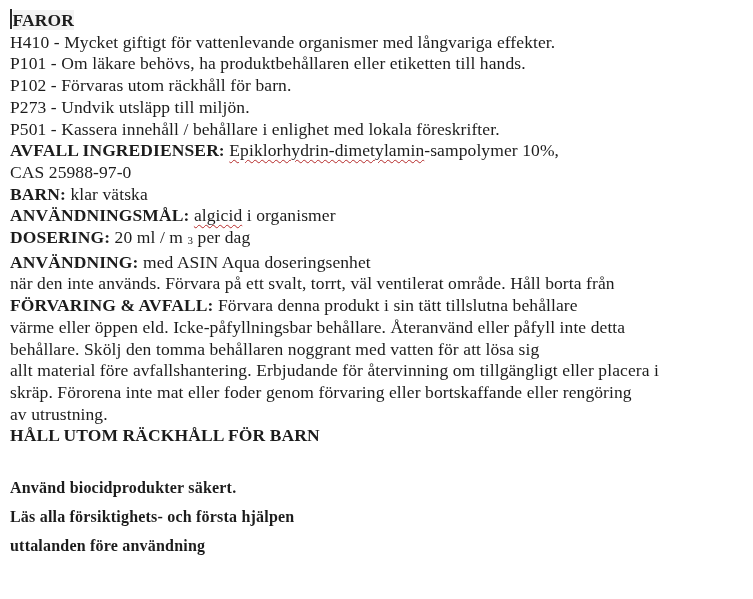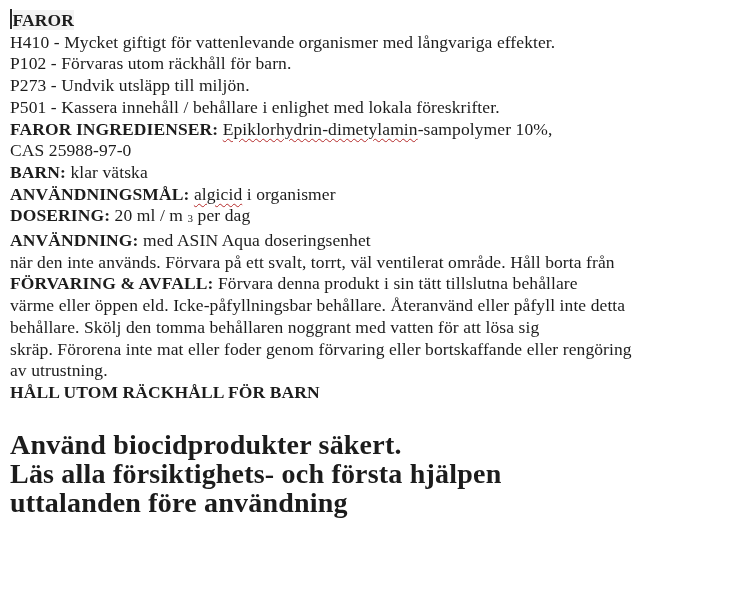--- a/index.html
+++ b/index.html
@@ -17,21 +17,21 @@
   .doc {
     padding: 9px 6px 0 10px;
   }
   .line {
     font-size: 17.5px;
     line-height: 21.7px;
     white-space: pre;
     letter-spacing: 0.1px;
   }
   .line.large {
-    font-size: 28px;
+    font-size: 16px;
     line-height: 29px;
     letter-spacing: 0.2px;
   }
   .line.blank {
     height: 26px;
   }
   .seg.bold {
     font-weight: bold;
   }
   .seg.squiggle {
@@ -57,33 +57,35 @@
     vertical-align: -3px;
     margin-right: 1px;
   }
 </style>
 </head>
 <body>
 
 <div class="doc">
     <div class="line"><span class="caret"></span><span class="seg bold highlight">FAROR</span></div>
     <div class="line"><span class="seg">H410 - Mycket giftigt för vattenlevande organismer med långvariga effekter.</span></div>
+    <div class="line"><span class="seg">P101 - Om läkare behövs, ha produktbehållaren eller etiketten till hands.</span></div>
     <div class="line"><span class="seg">P102 - Förvaras utom räckhåll för barn.</span></div>
     <div class="line"><span class="seg">P273 - Undvik utsläpp till miljön.</span></div>
     <div class="line"><span class="seg">P501 - Kassera innehåll / behållare i enlighet med lokala föreskrifter.</span></div>
-    <div class="line"><span class="seg bold">FAROR INGREDIENSER:</span><span class="seg"> </span><span class="seg squiggle">Epiklorhydrin-dimetylamin</span><span class="seg">-sampolymer 10%,</span></div>
+    <div class="line"><span class="seg bold">AVFALL INGREDIENSER:</span><span class="seg"> </span><span class="seg squiggle">Epiklorhydrin-dimetylamin</span><span class="seg">-sampolymer 10%,</span></div>
     <div class="line"><span class="seg">CAS 25988-97-0</span></div>
     <div class="line"><span class="seg bold">BARN:</span><span class="seg"> klar vätska</span></div>
     <div class="line"><span class="seg bold">ANVÄNDNINGSMÅL:</span><span class="seg"> </span><span class="seg squiggle">algicid</span><span class="seg"> i organismer</span></div>
     <div class="line"><span class="seg bold">DOSERING:</span><span class="seg"> 20 ml / m </span><span class="seg sub">3</span><span class="seg"> per dag</span></div>
     <div class="line"><span class="seg bold">ANVÄNDNING:</span><span class="seg"> med ASIN Aqua doseringsenhet</span></div>
     <div class="line"><span class="seg">när den inte används. Förvara på ett svalt, torrt, väl ventilerat område. Håll borta från</span></div>
     <div class="line"><span class="seg bold">FÖRVARING &amp; AVFALL:</span><span class="seg"> Förvara denna produkt i sin tätt tillslutna behållare</span></div>
     <div class="line"><span class="seg">värme eller öppen eld. Icke-påfyllningsbar behållare. Återanvänd eller påfyll inte detta</span></div>
     <div class="line"><span class="seg">behållare. Skölj den tomma behållaren noggrant med vatten för att lösa sig</span></div>
+    <div class="line"><span class="seg">allt material före avfallshantering. Erbjudande för återvinning om tillgängligt eller placera i</span></div>
     <div class="line"><span class="seg">skräp. Förorena inte mat eller foder genom förvaring eller bortskaffande eller rengöring</span></div>
     <div class="line"><span class="seg">av utrustning.</span></div>
     <div class="line"><span class="seg bold">HÅLL UTOM RÄCKHÅLL FÖR BARN</span></div>
     <div class="line blank"></div>
     <div class="line large"><span class="seg bold">Använd biocidprodukter säkert.</span></div>
     <div class="line large"><span class="seg bold">Läs alla försiktighets- och första hjälpen</span></div>
     <div class="line large"><span class="seg bold">uttalanden före användning</span></div>
   </div>
 
 </body></html>

